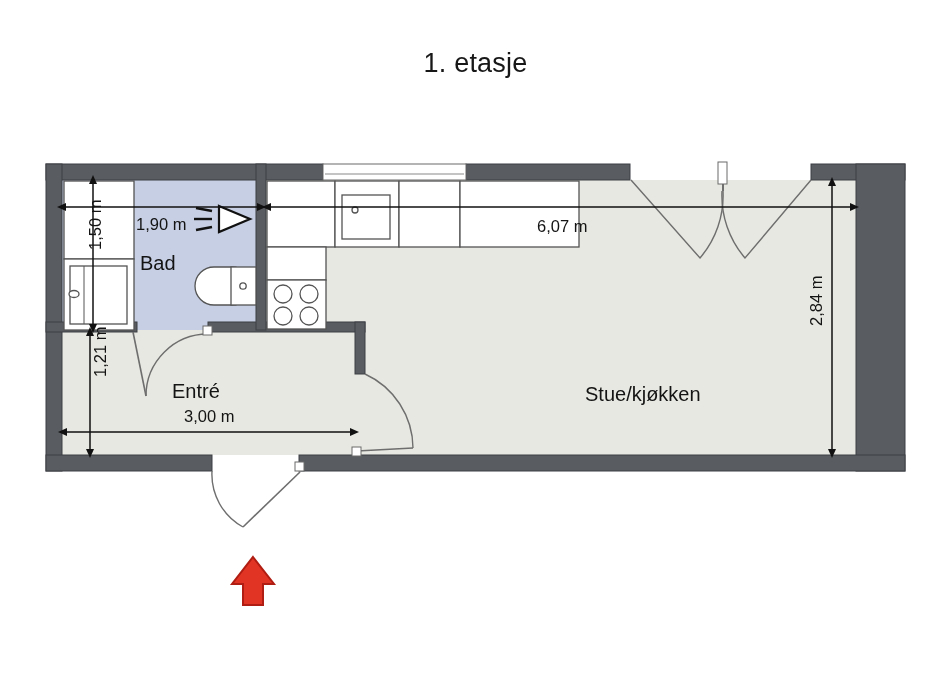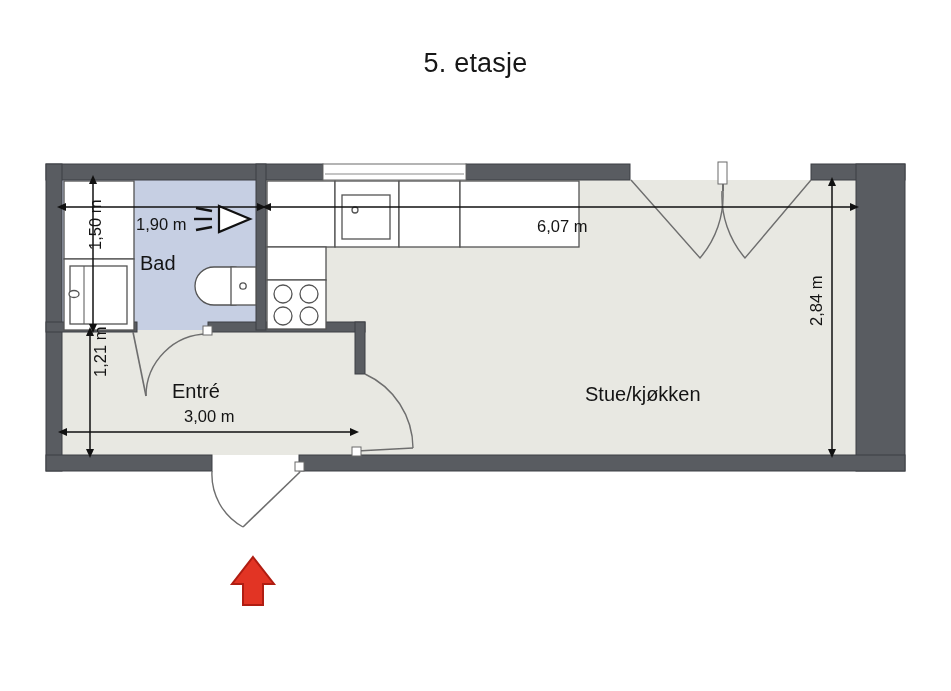--- a/index.html
+++ b/index.html
@@ -40,21 +40,21 @@
   svg { display: block; }
   text { font-family: "Liberation Sans", sans-serif; fill: #141414; }
   .room-label { font-size: 20px; }
   .dim-label { font-size: 16.5px; }
 </style>
 </head>
 <body>
 
 <div id="floorplan-page">
 
-  <div id="plan-title">5. etasje</div>
+  <div id="plan-title">1. etasje</div>
 
   <div id="plan-svg-wrap">
     <svg width="951" height="691" viewBox="0 0 951 691" xmlns="http://www.w3.org/2000/svg">
 
       <g>
 
         <path d="M 263,176 L 856,176 L 856,451 L 62,451 L 62,326 L 263,326 Z" fill="#e8e8e2"></path>
 
         <rect x="62" y="176" width="201" height="150" fill="#c6cfe3"></rect>
       </g>

